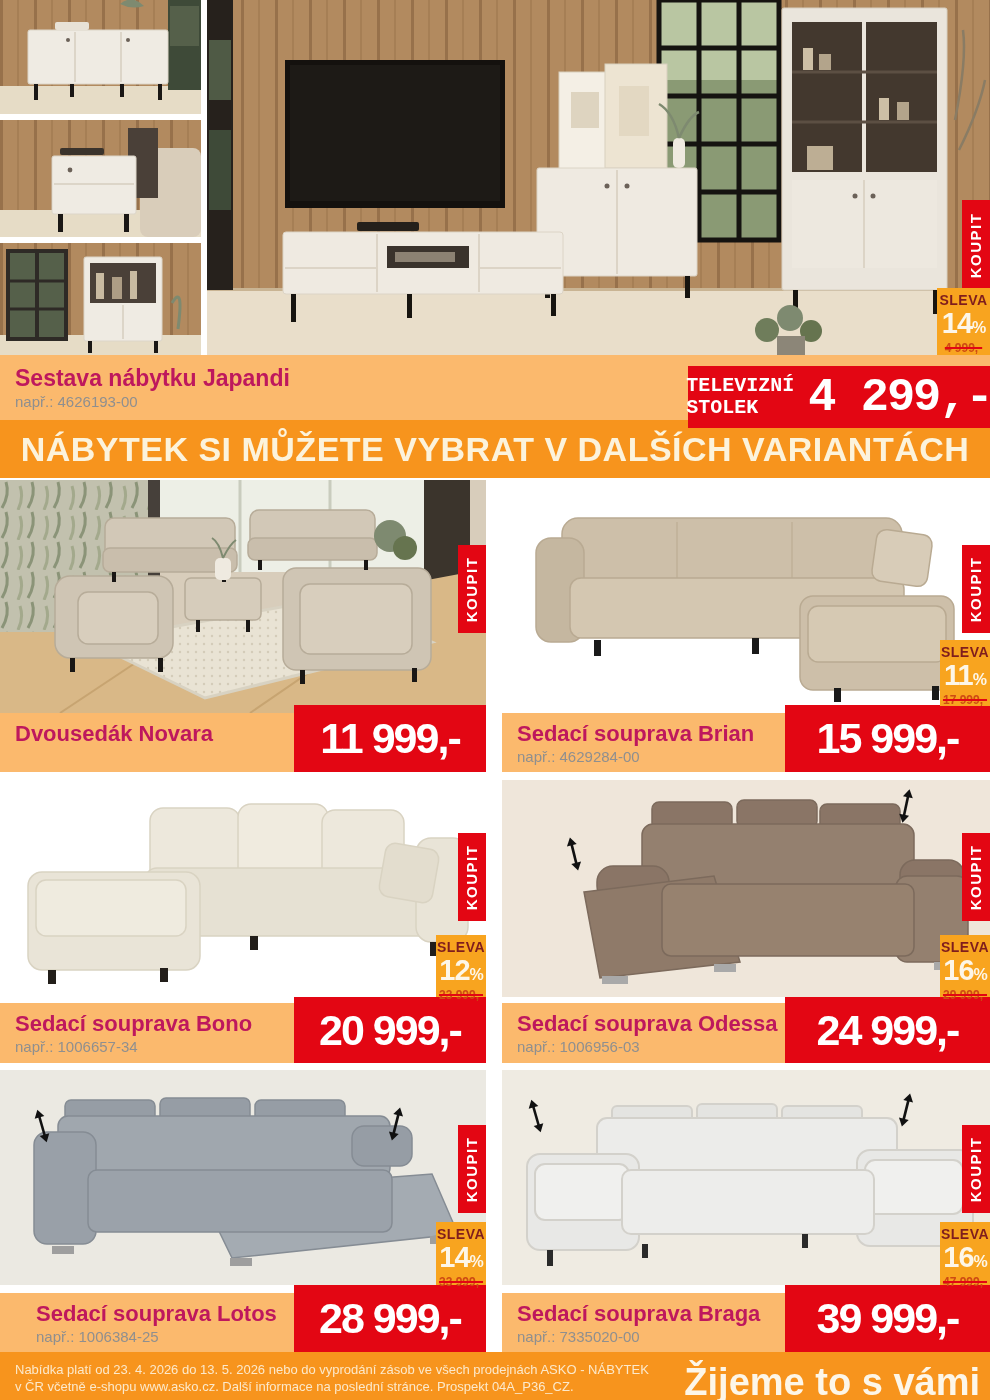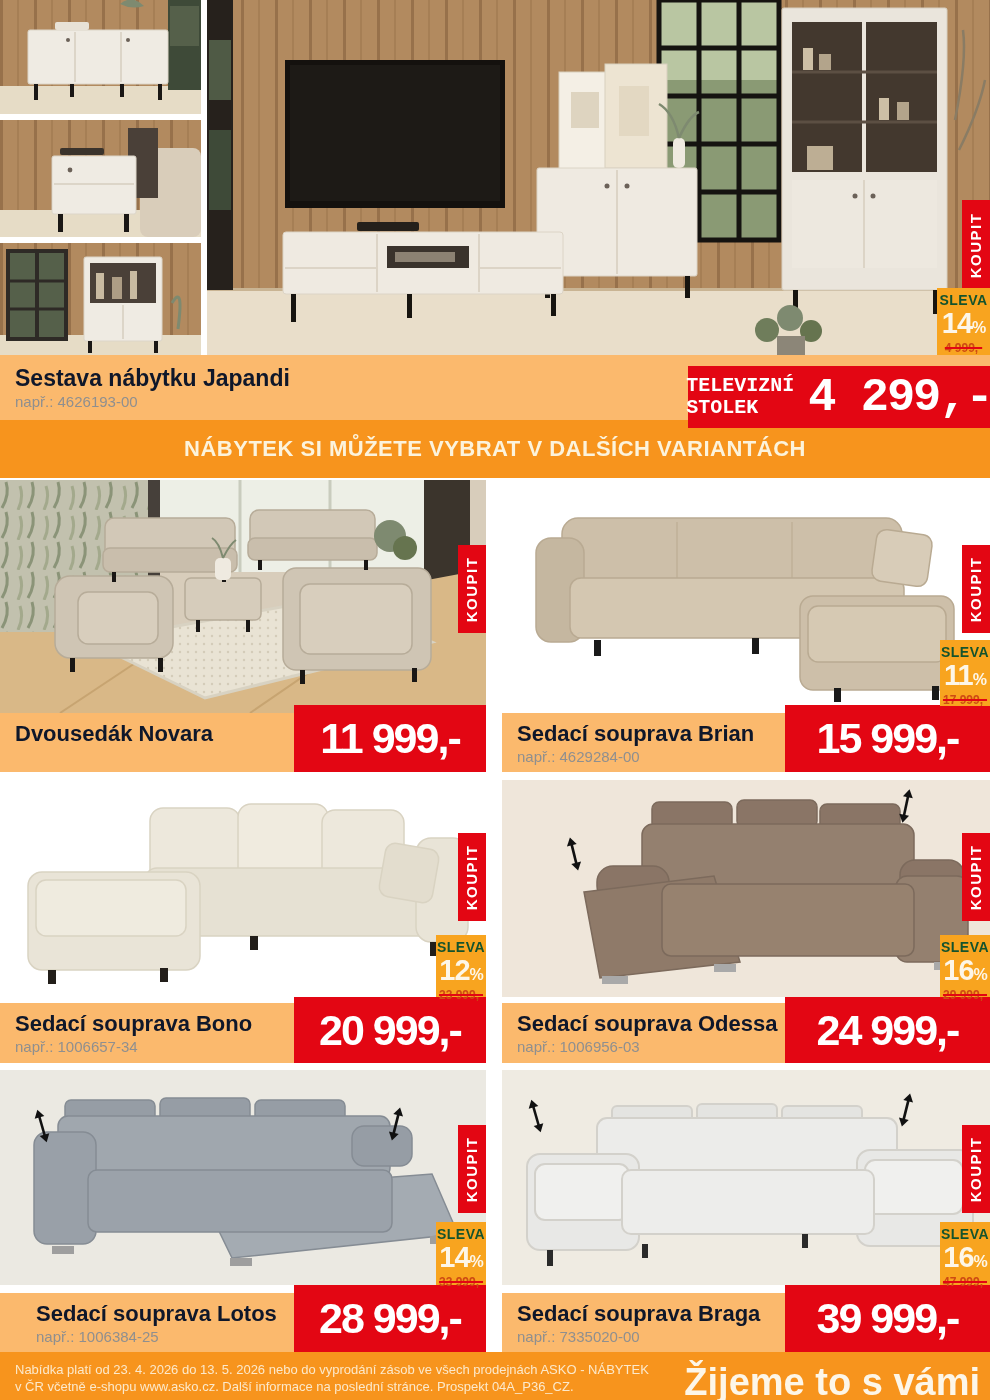--- a/index.html
+++ b/index.html
@@ -5,36 +5,36 @@
   * { box-sizing: border-box; margin: 0; padding: 0; }
   body { font-family: "Liberation Sans", sans-serif; background: #ffffff; }
   .page { position: relative; width: 990px; height: 1400px; background: #ffffff; overflow: hidden; }
   .photo { position: absolute; overflow: hidden; }
   .photo svg { display: block; width: 100%; height: 100%; }
 
   .ribbon { position: absolute; width: 28px; background: #E30613; display: flex; align-items: center; justify-content: center; z-index: 6; cursor: pointer; }
   .ribbon span { transform: rotate(-90deg); color: #ffffff; font-weight: bold; font-size: 15px; letter-spacing: 1.5px; white-space: nowrap; }
 
   .badge { position: absolute; background: #F8A41F; text-align: center; z-index: 6; padding-top: 5px; line-height: 1; }
-  .badge .b-sleva { color: #14532d; font-size: 14px; font-weight: bold; letter-spacing: .5px; }
+  .badge .b-sleva { color: #7f1d1d; font-size: 14px; font-weight: bold; letter-spacing: .5px; }
   .badge .b-pct { color: #FDF6E8; font-size: 29px; font-weight: bold; margin-top: 2px; letter-spacing: -1px; }
   .badge .b-sign { font-size: 16px; font-weight: bold; }
   .badge .b-old { color: #CE4B13; font-size: 12px; font-weight: bold; margin-top: 4px; text-decoration: line-through; text-decoration-color: #E30613; text-decoration-thickness: 2px; white-space: nowrap; }
 
   .strip { position: absolute; background: #FBB96D; z-index: 3; padding: 9px 0 0 15px; }
-  .strip .pname { color: #0f172a; font-size: 22px; font-weight: bold; line-height: 1.1; }
+  .strip .pname { color: #be185d; font-size: 22px; font-weight: bold; line-height: 1.1; }
   .strip .pcode { color: #8F8F8F; font-size: 15px; margin-top: 2px; }
 
   .pricebox { position: absolute; background: #E30613; z-index: 5; display: flex; align-items: center; justify-content: center; }
   .pval { color: #ffffff; font-size: 43px; font-weight: bold; letter-spacing: -2px; white-space: nowrap; }
   .hero-cat { color: #ffffff; font-weight: bold; font-size: 20px; line-height: 1.1; text-align: left; margin-right: 14px; }
   .hero-pval { font-size: 47px; }
 
   .banner { position: absolute; left: 0; top: 420px; width: 990px; height: 58px; background: #F7941D; display: flex; align-items: center; justify-content: center; z-index: 4; }
-  .banner span { color: #FCF3DC; font-size: 22px; font-weight: bold; letter-spacing: .5px; white-space: nowrap; }
+  .banner span { color: #FCF3DC; font-size: 34px; font-weight: bold; letter-spacing: .5px; white-space: nowrap; }
 
   .footer { position: absolute; left: 0; top: 1352px; width: 990px; height: 48px; background: #F7941D; overflow: hidden; z-index: 4; }
   .legal { position: absolute; left: 15px; top: 10px; color: #FCE9CB; font-size: 13px; line-height: 16.5px; }
   .slogan { position: absolute; right: 10px; top: 9px; color: #FDF6E8; font-size: 38px; font-weight: bold; white-space: nowrap; }
 
   .arrow { position: absolute; z-index: 2; }
 </style>
 </head>
 <body>
 

